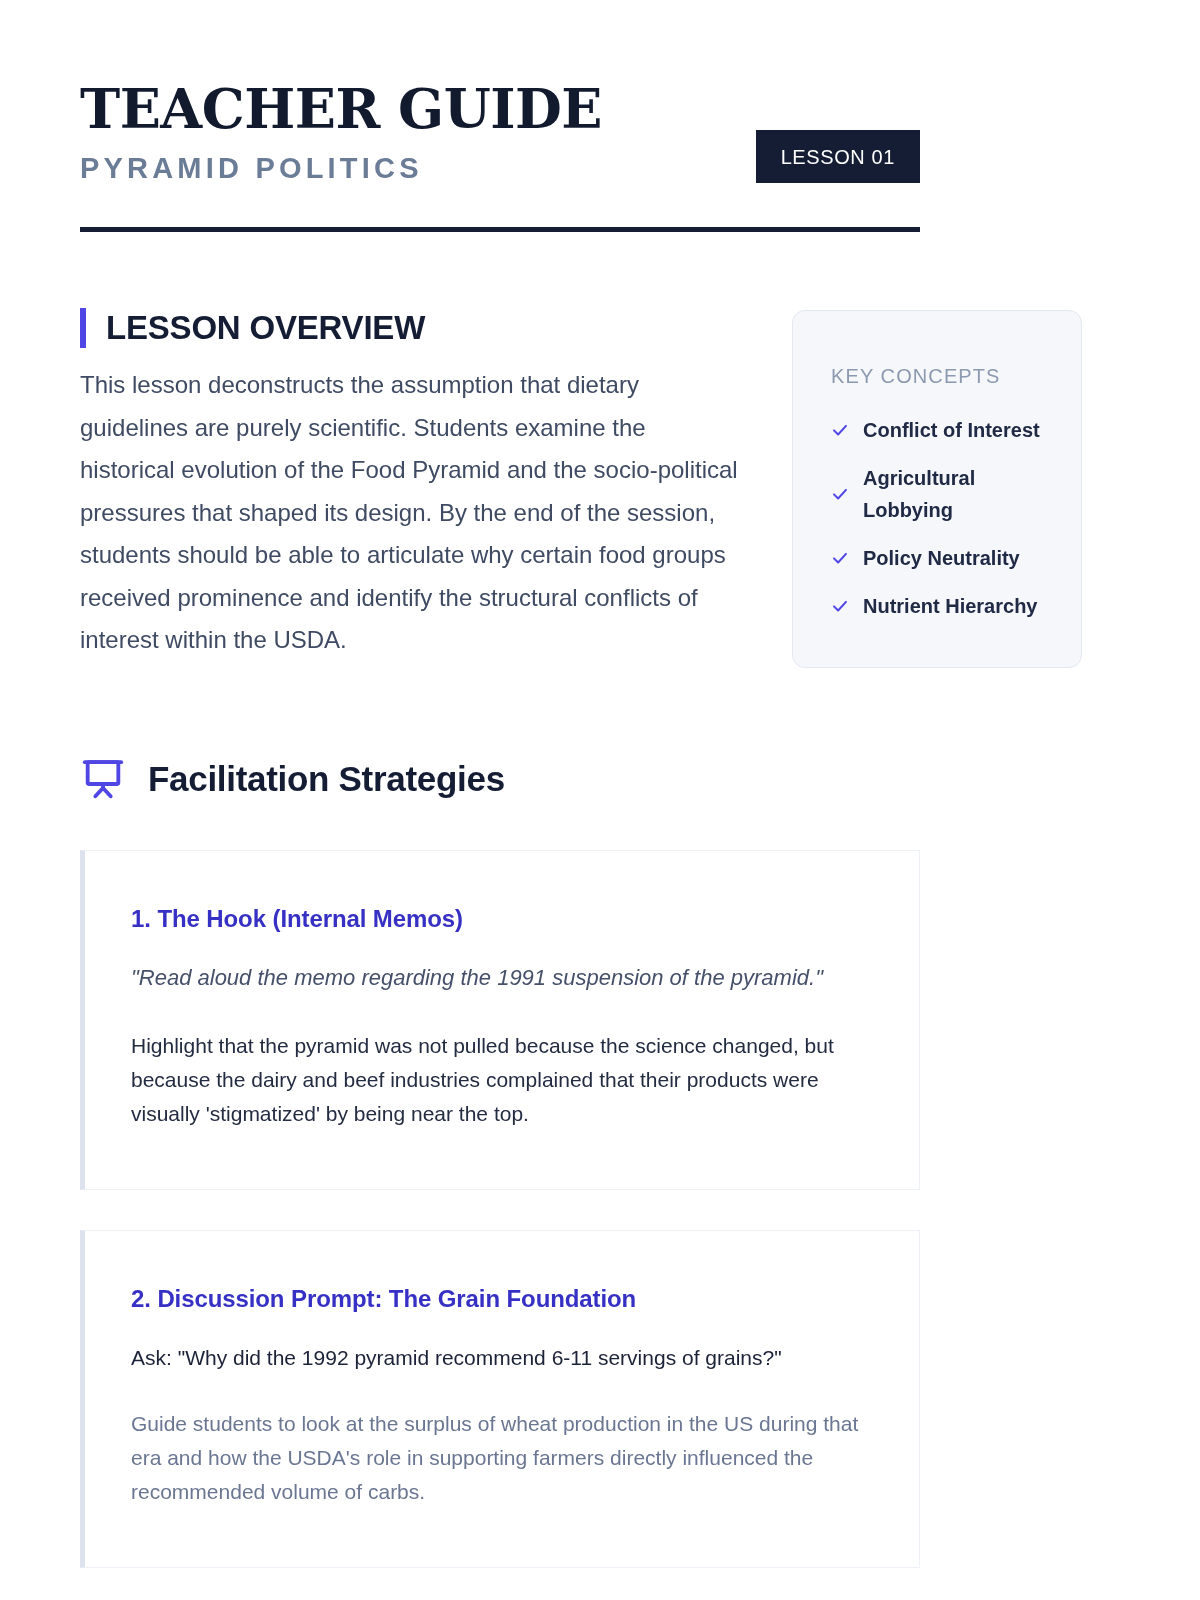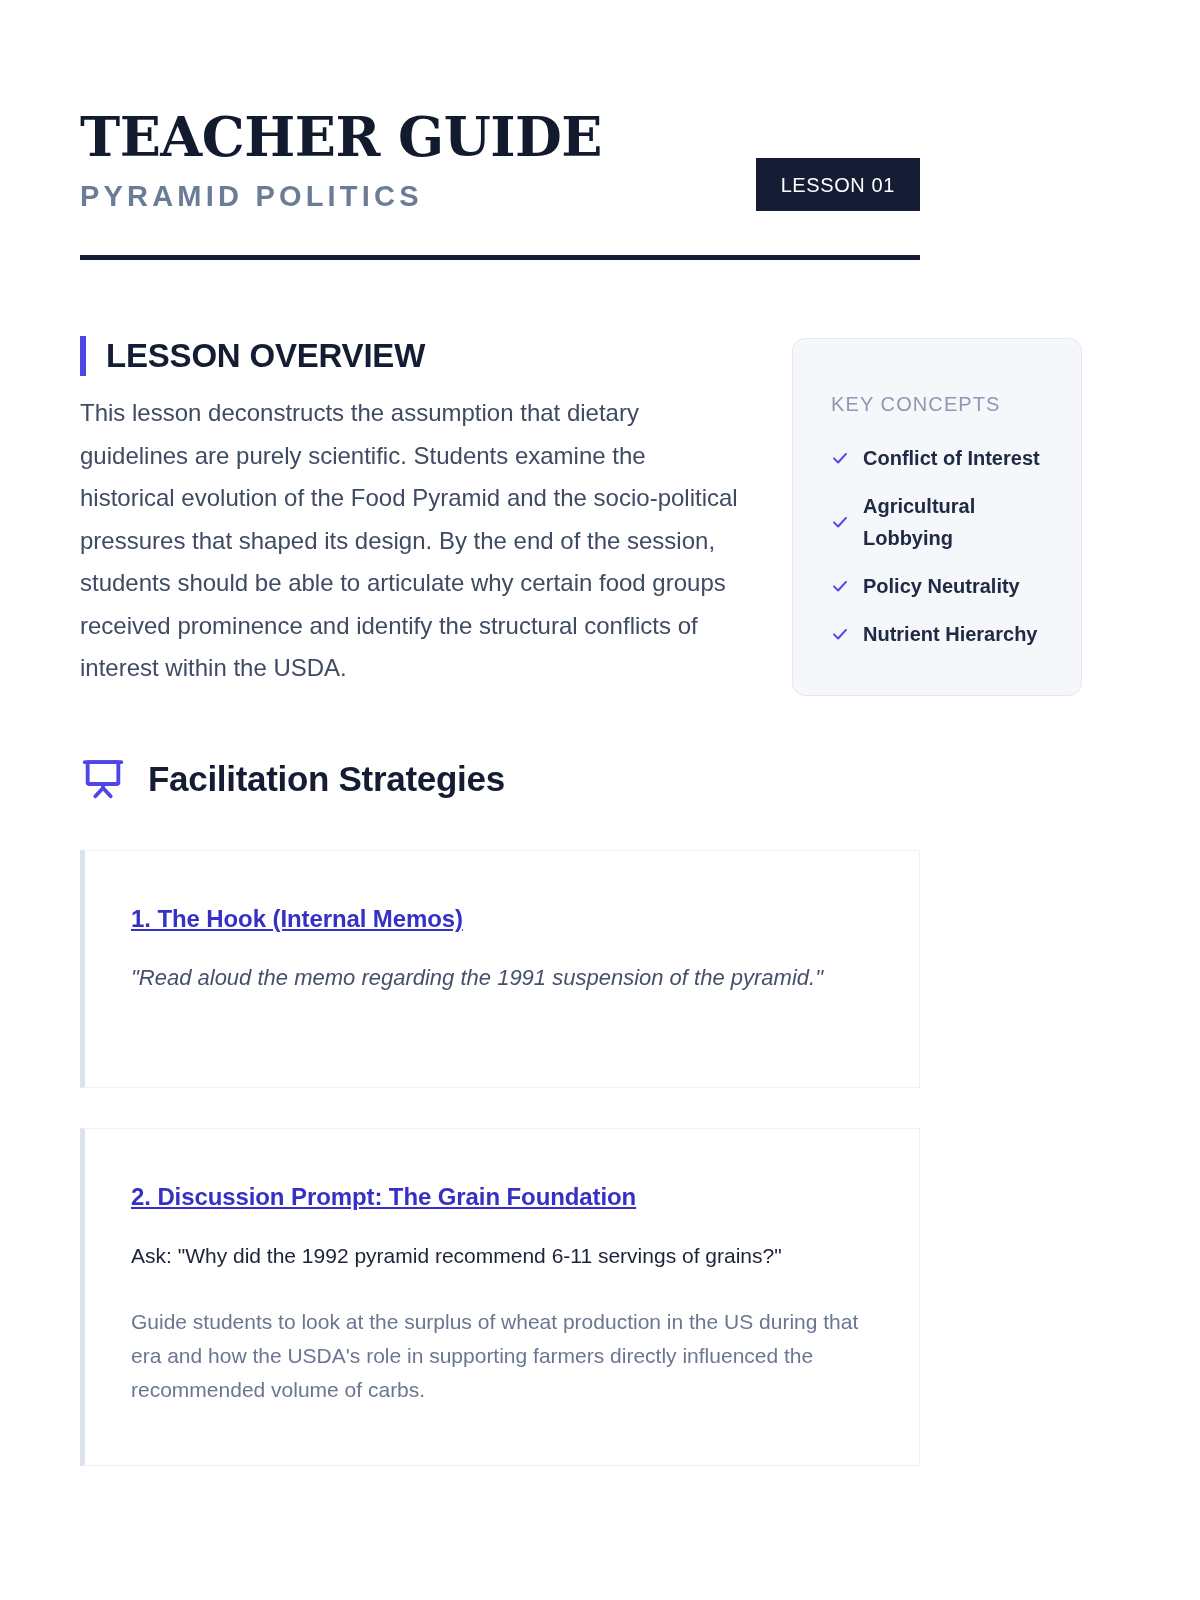--- a/index.html
+++ b/index.html
@@ -13,21 +13,21 @@
 
   body {
     font-family: "Liberation Sans", sans-serif;
     color: #1b2239;
     -webkit-font-smoothing: antialiased;
   }
 
   .page {
     width: 1000px;
     height: 1600px;
-    padding: 106px 80px 0 80px;
+    padding: 78px 80px 0 80px;
     position: relative;
   }
 
   
   .header {
     position: relative;
     display: flex;
     align-items: flex-start;
     justify-content: space-between;
   }
@@ -147,21 +147,21 @@
 
   .concept-label {
     font-size: 20px;
     font-weight: bold;
     line-height: 32px;
     color: #202a45;
   }
 
   
   .facilitation {
-    margin-top: 60px;
+    margin-top: 88px;
   }
 
   .fac-head {
     display: flex;
     align-items: center;
     gap: 22px;
     margin-bottom: 48px;
   }
 
   .board-icon {
@@ -186,21 +186,20 @@
     padding: 54px 46px 58px 46px;
     margin-bottom: 40px;
   }
 
   .strategy-title {
     font-size: 24px;
     font-weight: bold;
     color: #3730c4;
     margin-bottom: 28px;
     letter-spacing: -0.1px;
-    text-decoration: underline;
   }
 
   .strategy-quote {
     font-size: 22px;
     font-style: italic;
     color: #46506b;
     line-height: 34px;
     margin-bottom: 34px;
   }
 
@@ -291,20 +290,21 @@
         <path d="M12 14.6v2.1"></path>
         <path d="M12 16.7 8 21"></path>
         <path d="M12 16.7 16 21"></path>
       </svg>
       <div class="fac-title">Facilitation Strategies</div>
     </div>
 
     <div class="strategy-card">
       <div class="strategy-title">1. The Hook (Internal Memos)</div>
       <div class="strategy-quote">"Read aloud the memo regarding the 1991 suspension of the pyramid."</div>
+      <div class="strategy-note">Highlight that the pyramid was not pulled because the science changed, but because the dairy and beef industries complained that their products were visually 'stigmatized' by being near the top.</div>
     </div>
 
     <div class="strategy-card">
       <div class="strategy-title">2. Discussion Prompt: The Grain Foundation</div>
       <div class="strategy-ask">Ask: "Why did the 1992 pyramid recommend 6-11 servings of grains?"</div>
       <div class="strategy-guide">Guide students to look at the surplus of wheat production in the US during that era and how the USDA's role in supporting farmers directly influenced the recommended volume of carbs.</div>
     </div>
 
   </div>
 

